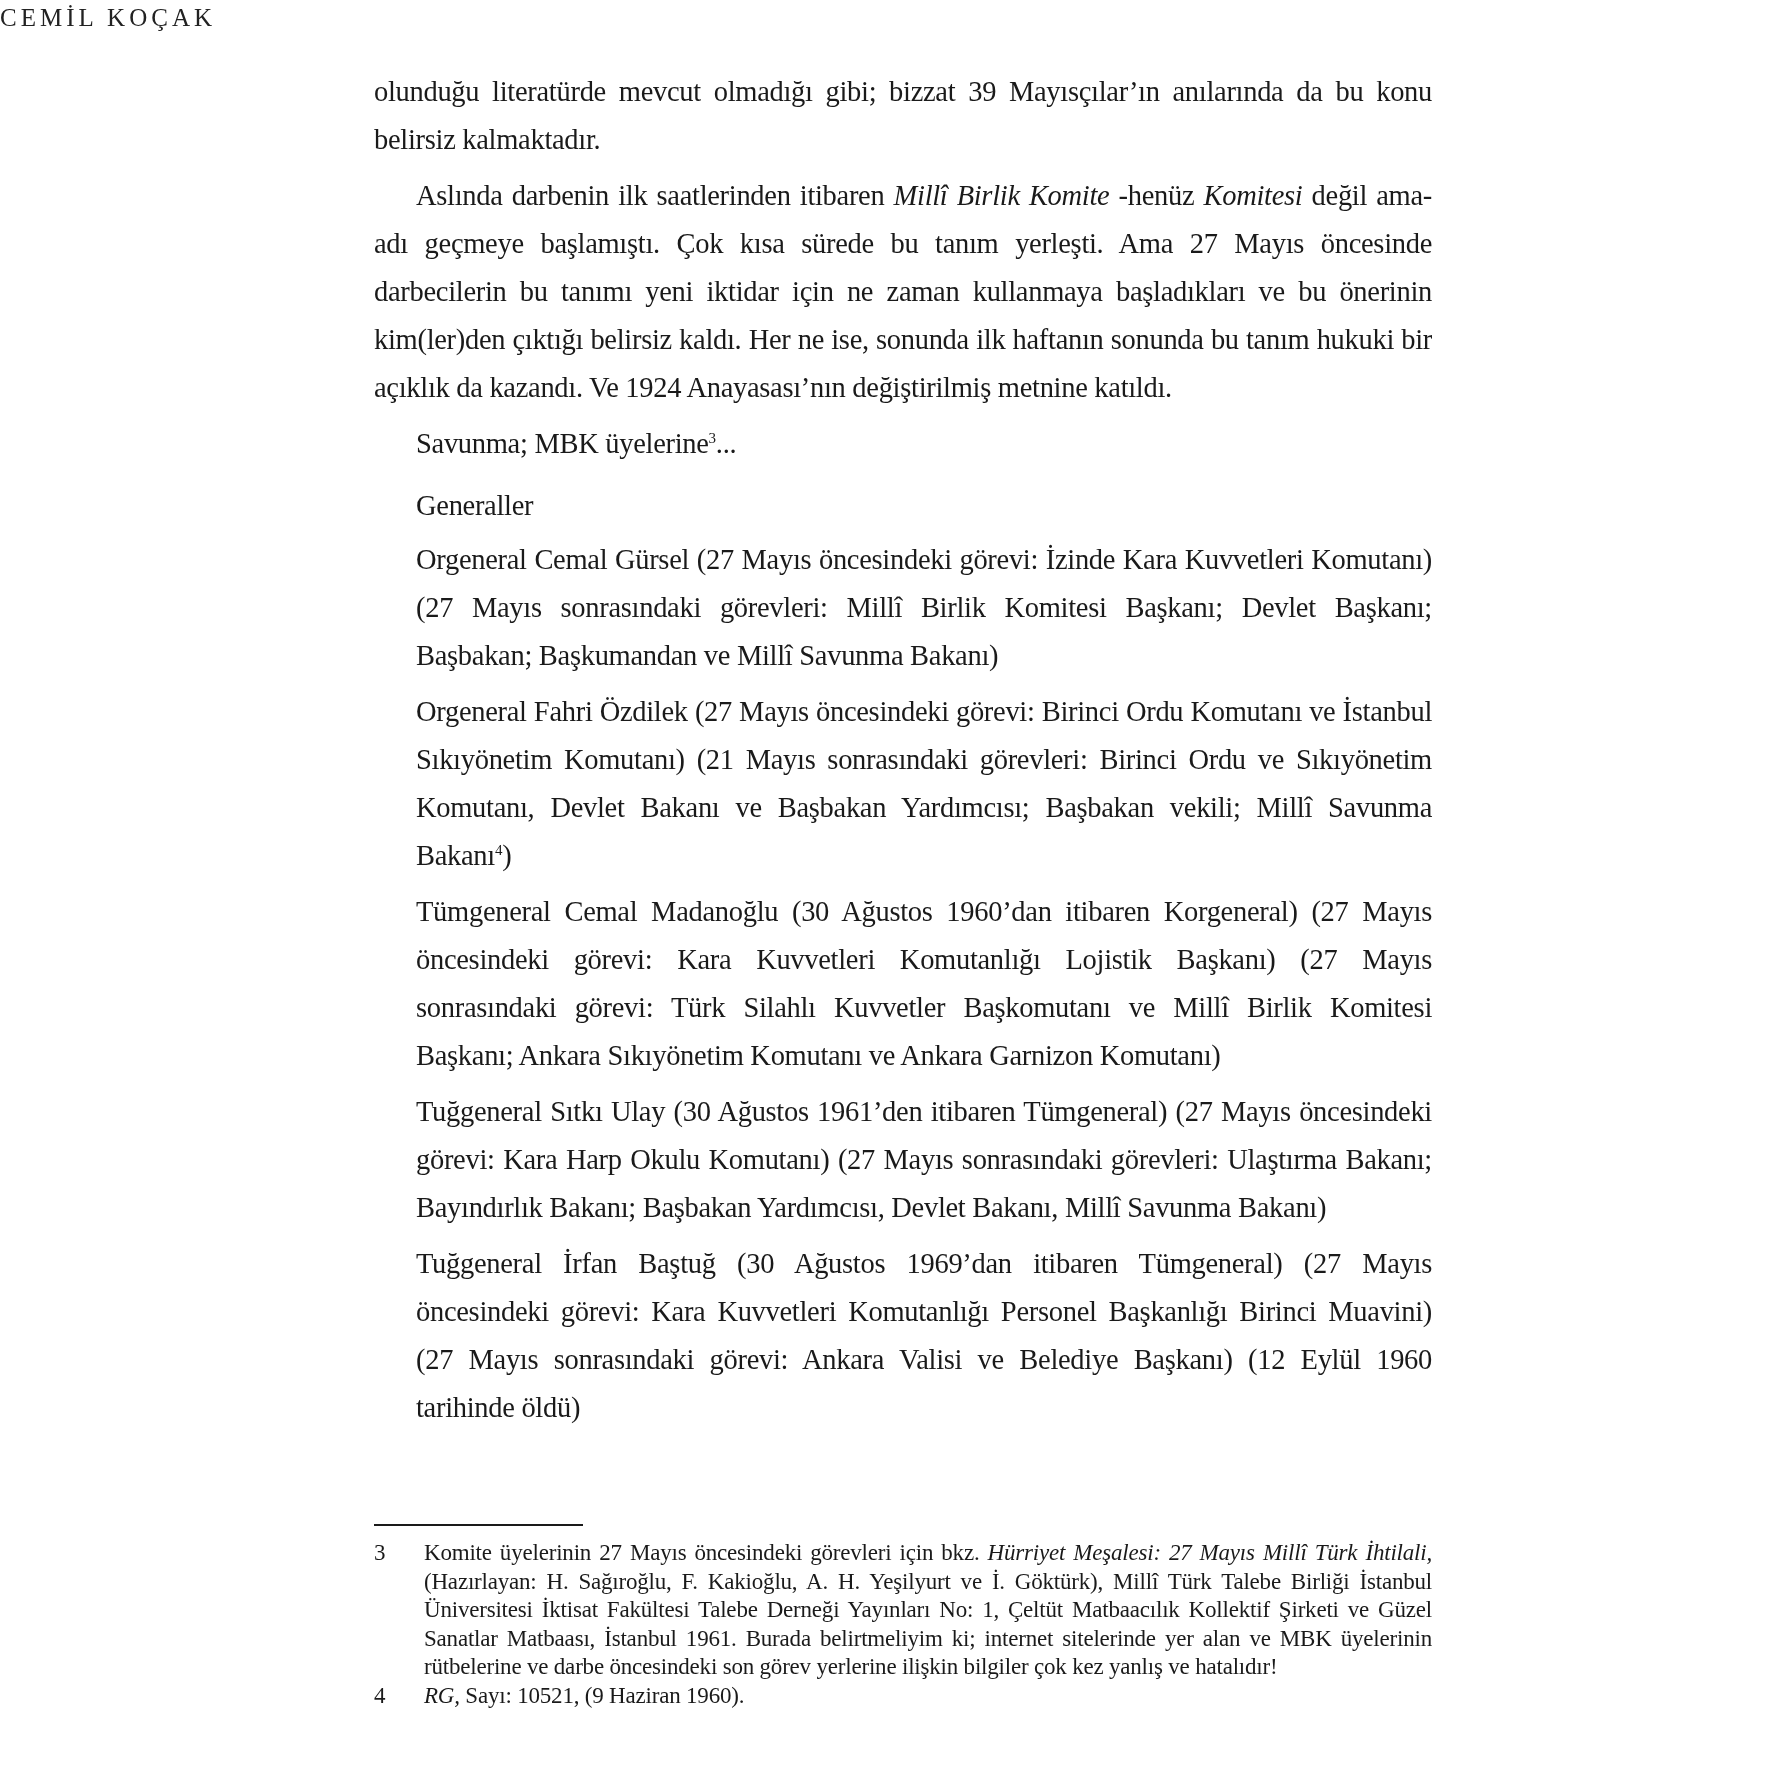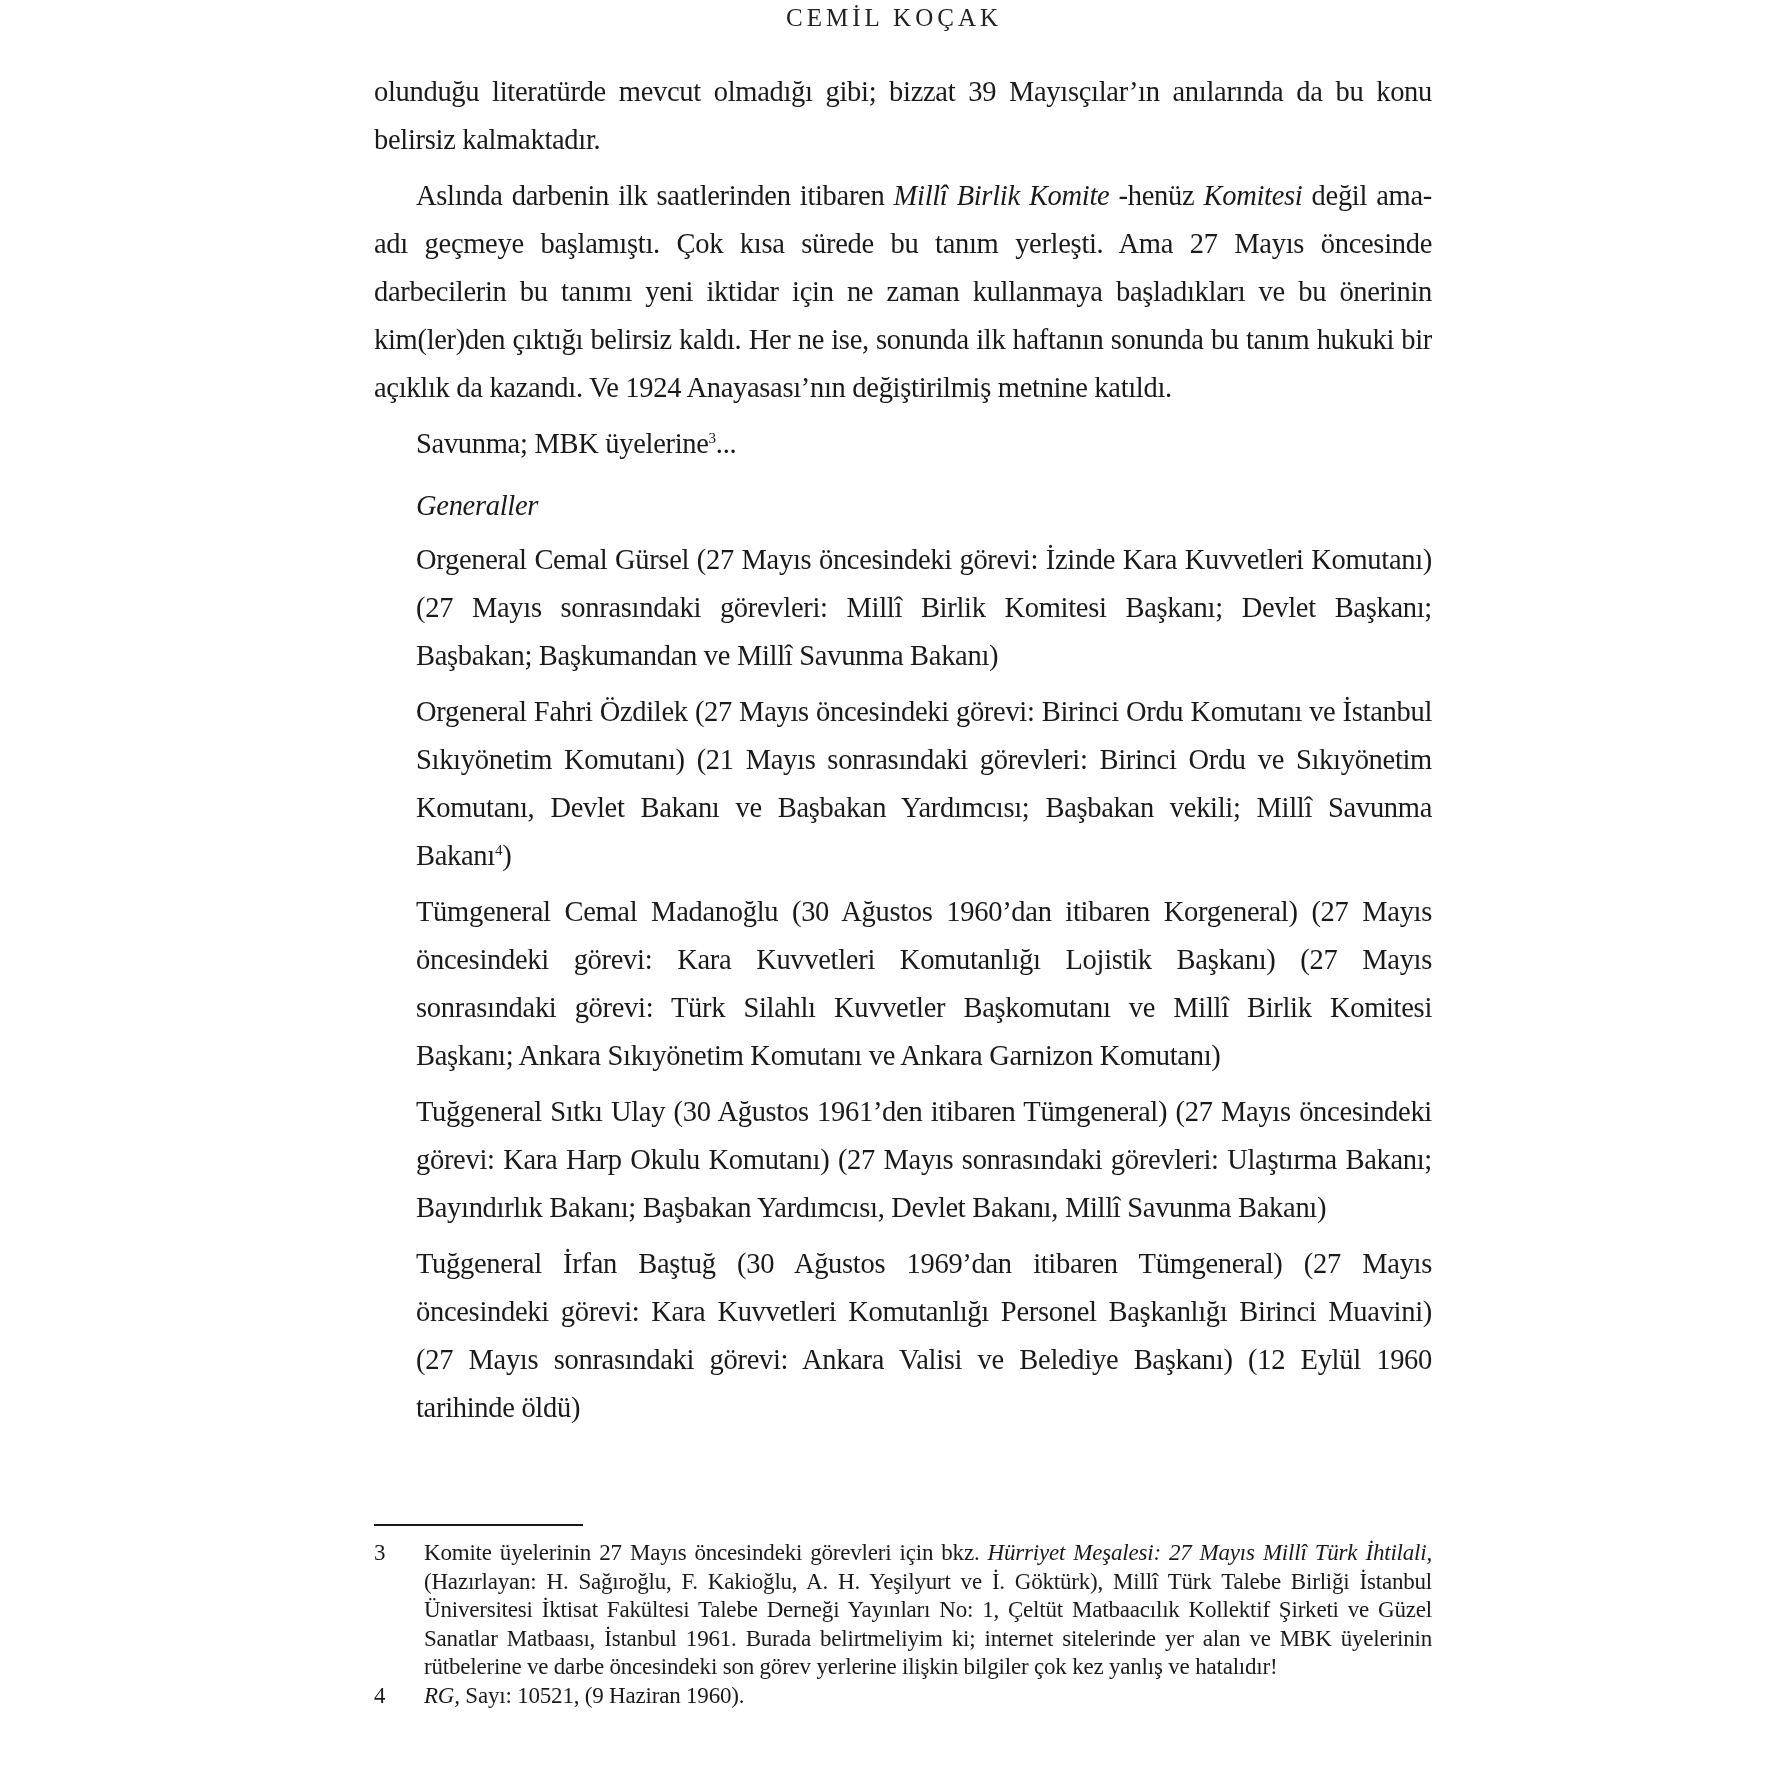--- a/index.html
+++ b/index.html
@@ -18,21 +18,21 @@
     .page {
       position: absolute;
       left: 0; top: 0;
       width: 1788px; height: 1788px;
     }
     .running-head {
       position: absolute;
       top: 4px;
       left: 0;
       width: 1788px;
-      text-align: center;
+      text-align: left;
       font-size: 25px;
       letter-spacing: 4px;
       color: #222;
     }
     .text-block {
       position: absolute;
       left: 374px;
       width: 1058px;
       top: 68px;
       font-size: 28.5px;
@@ -43,21 +43,20 @@
     .text-block p {
       margin: 0 0 8px 0;
     }
     .indent { text-indent: 42px; }
     .entry {
       margin-left: 42px !important;
       text-align: justify;
     }
     .subhead {
       margin: 14px 0 6px 42px !important;
-      font-style: italic;
     }
     sup {
       font-size: 15px;
       vertical-align: super;
       line-height: 0;
     }
     em { font-style: italic; }
 
     .fn-rule {
       position: absolute;

